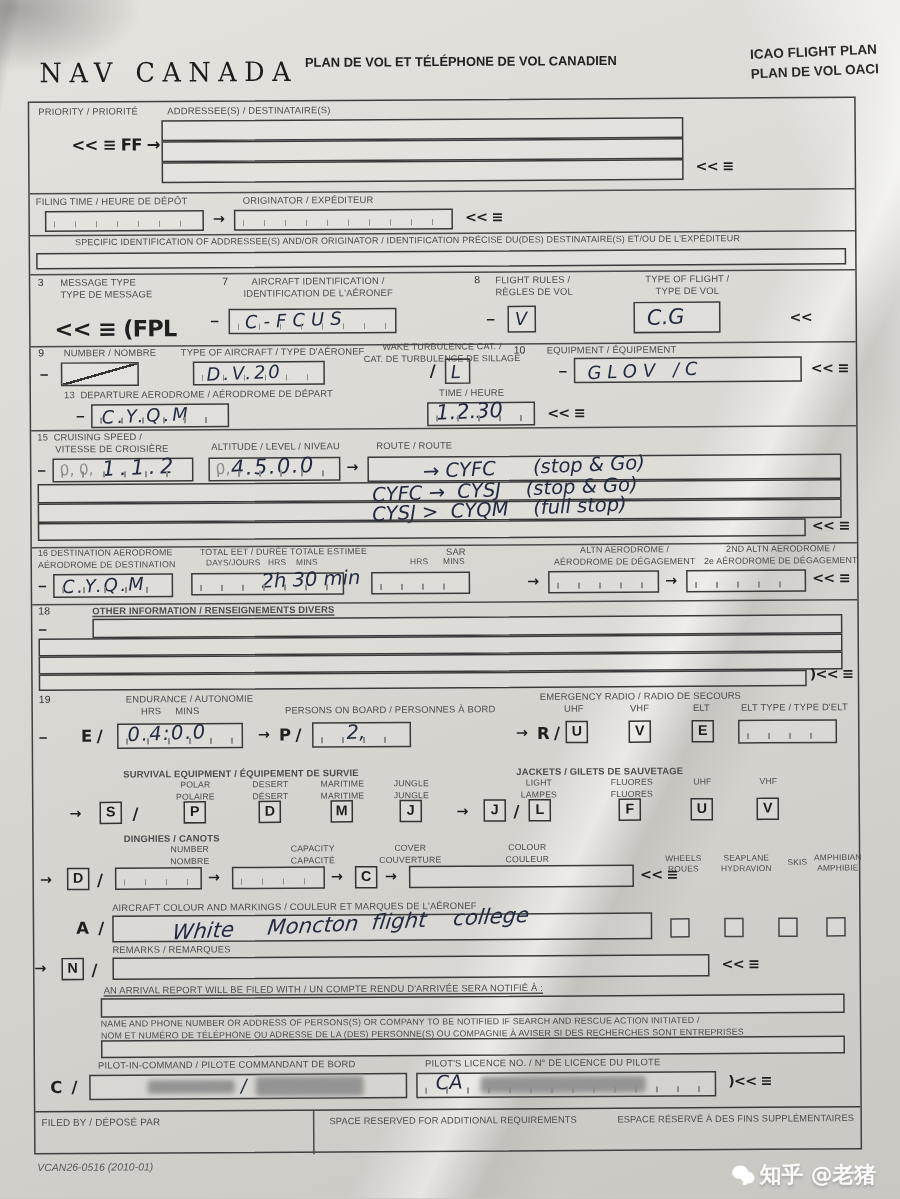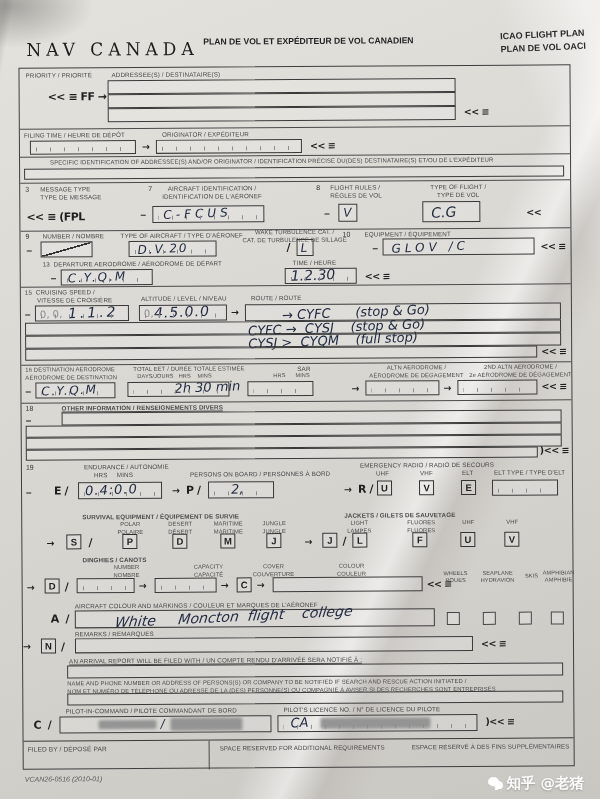--- a/index.html
+++ b/index.html
@@ -45,21 +45,21 @@
 </head>
 <body>
 
 <div class="paper"></div>
 
 <div class="sheet">
 
   <div class="hdr">
     <div class="logo">NAV CANADA</div>
     <div class="title">
-      <span class="b" style="display:block">PLAN DE VOL ET EXPÉDITEUR DE VOL CANADIEN</span>
+      <span class="b" style="display:block">PLAN DE VOL ET TÉLÉPHONE DE VOL CANADIEN</span>
     </div>
     <div class="icao">
       <span style="display:block">ICAO FLIGHT PLAN</span>
       <span style="display:block">PLAN DE VOL OACI</span>
     </div>
   </div>
 
   <div class="form">
 
     <div class="sec" style="height:60px">
@@ -85,21 +85,21 @@
       <span class="lbl" style="left:30px;top:2px;font-size:6px">SPECIFIC IDENTIFICATION OF ADDRESSEE(S) AND/OR ORIGINATOR / IDENTIFICATION PRÉCISE DU(DES) DESTINATAIRE(S) ET/OU DE L'EXPÉDITEUR</span>
       <div class="box" style="left:4px;top:11px;width:540px;height:11px"></div>
     </div>
 
     <div class="sec" style="height:48px">
       <span class="num" style="left:5px;top:2px">3</span>
       <span class="lbl" style="left:20px;top:2px">
         <span class="b">MESSAGE TYPE</span>
           <span class="b">TYPE DE MESSAGE</span>
         </span>
-      <span class="sym" style="left:6px;top:27px;font-size:11px"><span>&lt;&lt;</span> <span>≡</span> <span>(FPL</span></span>
+      <span class="sym" style="left:16px;top:27px;font-size:15px"><span>&lt;&lt;</span> <span>≡</span> <span>(FPL</span></span>
       <span class="num" style="left:128px;top:2px">7</span>
       <span class="lbl c" style="left:142px;top:2px">
         <span class="b">AIRCRAFT IDENTIFICATION /</span>
           <span class="b">IDENTIFICATION DE L'AÉRONEF</span>
         </span>
       <span class="dash" style="left:120px;top:26px">–</span>
       <div class="box ticks" style="left:132px;top:23px;width:112px;height:17px">
         <span class="hw" style="left:10px;top:0px;letter-spacing:4px">C-FCUS</span>
       </div>
       <span class="num" style="left:296px;top:2px">8</span>

